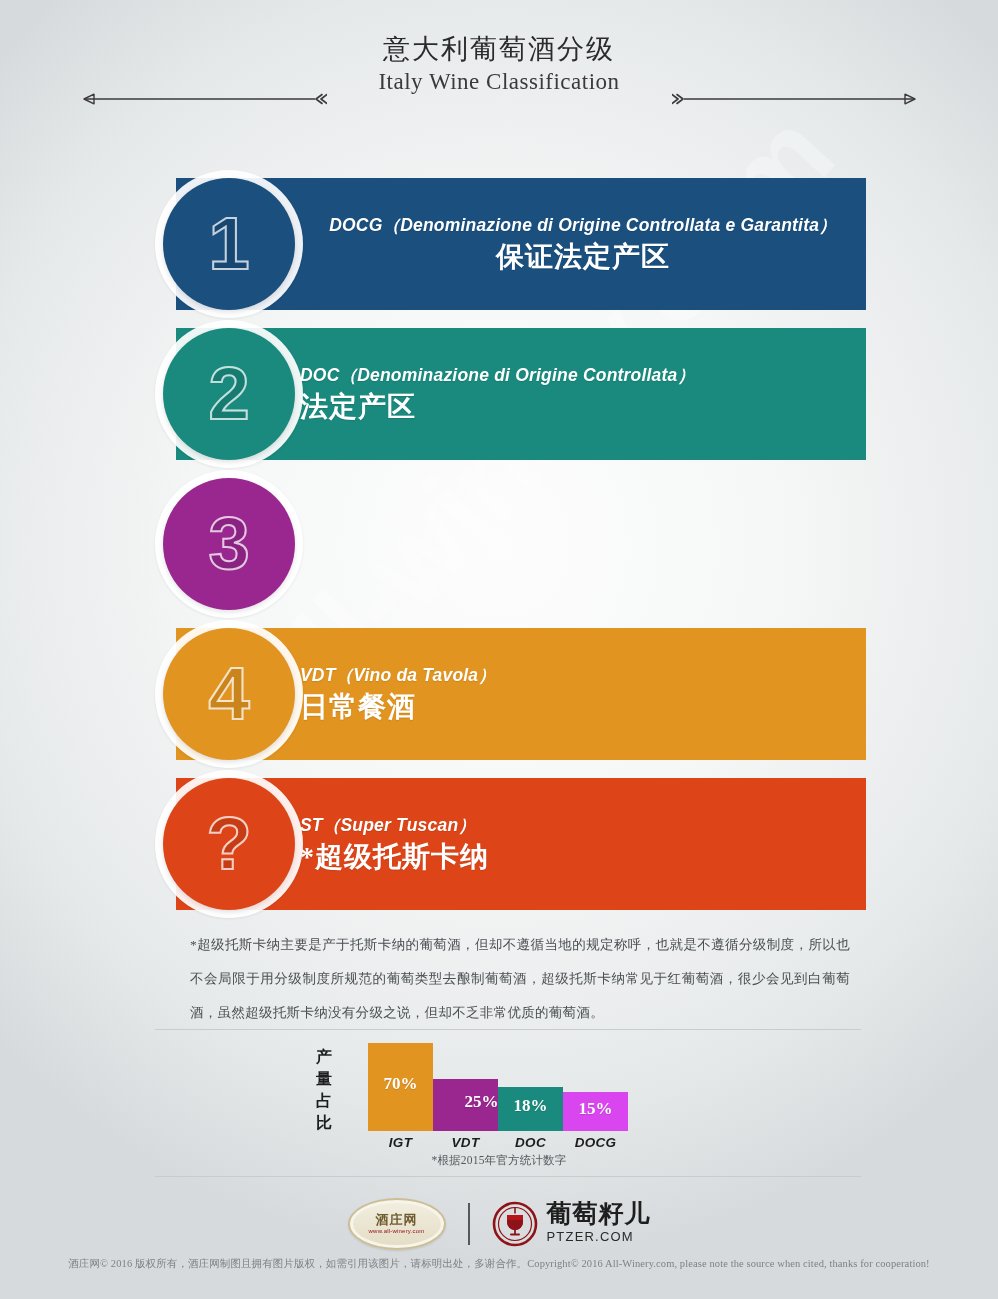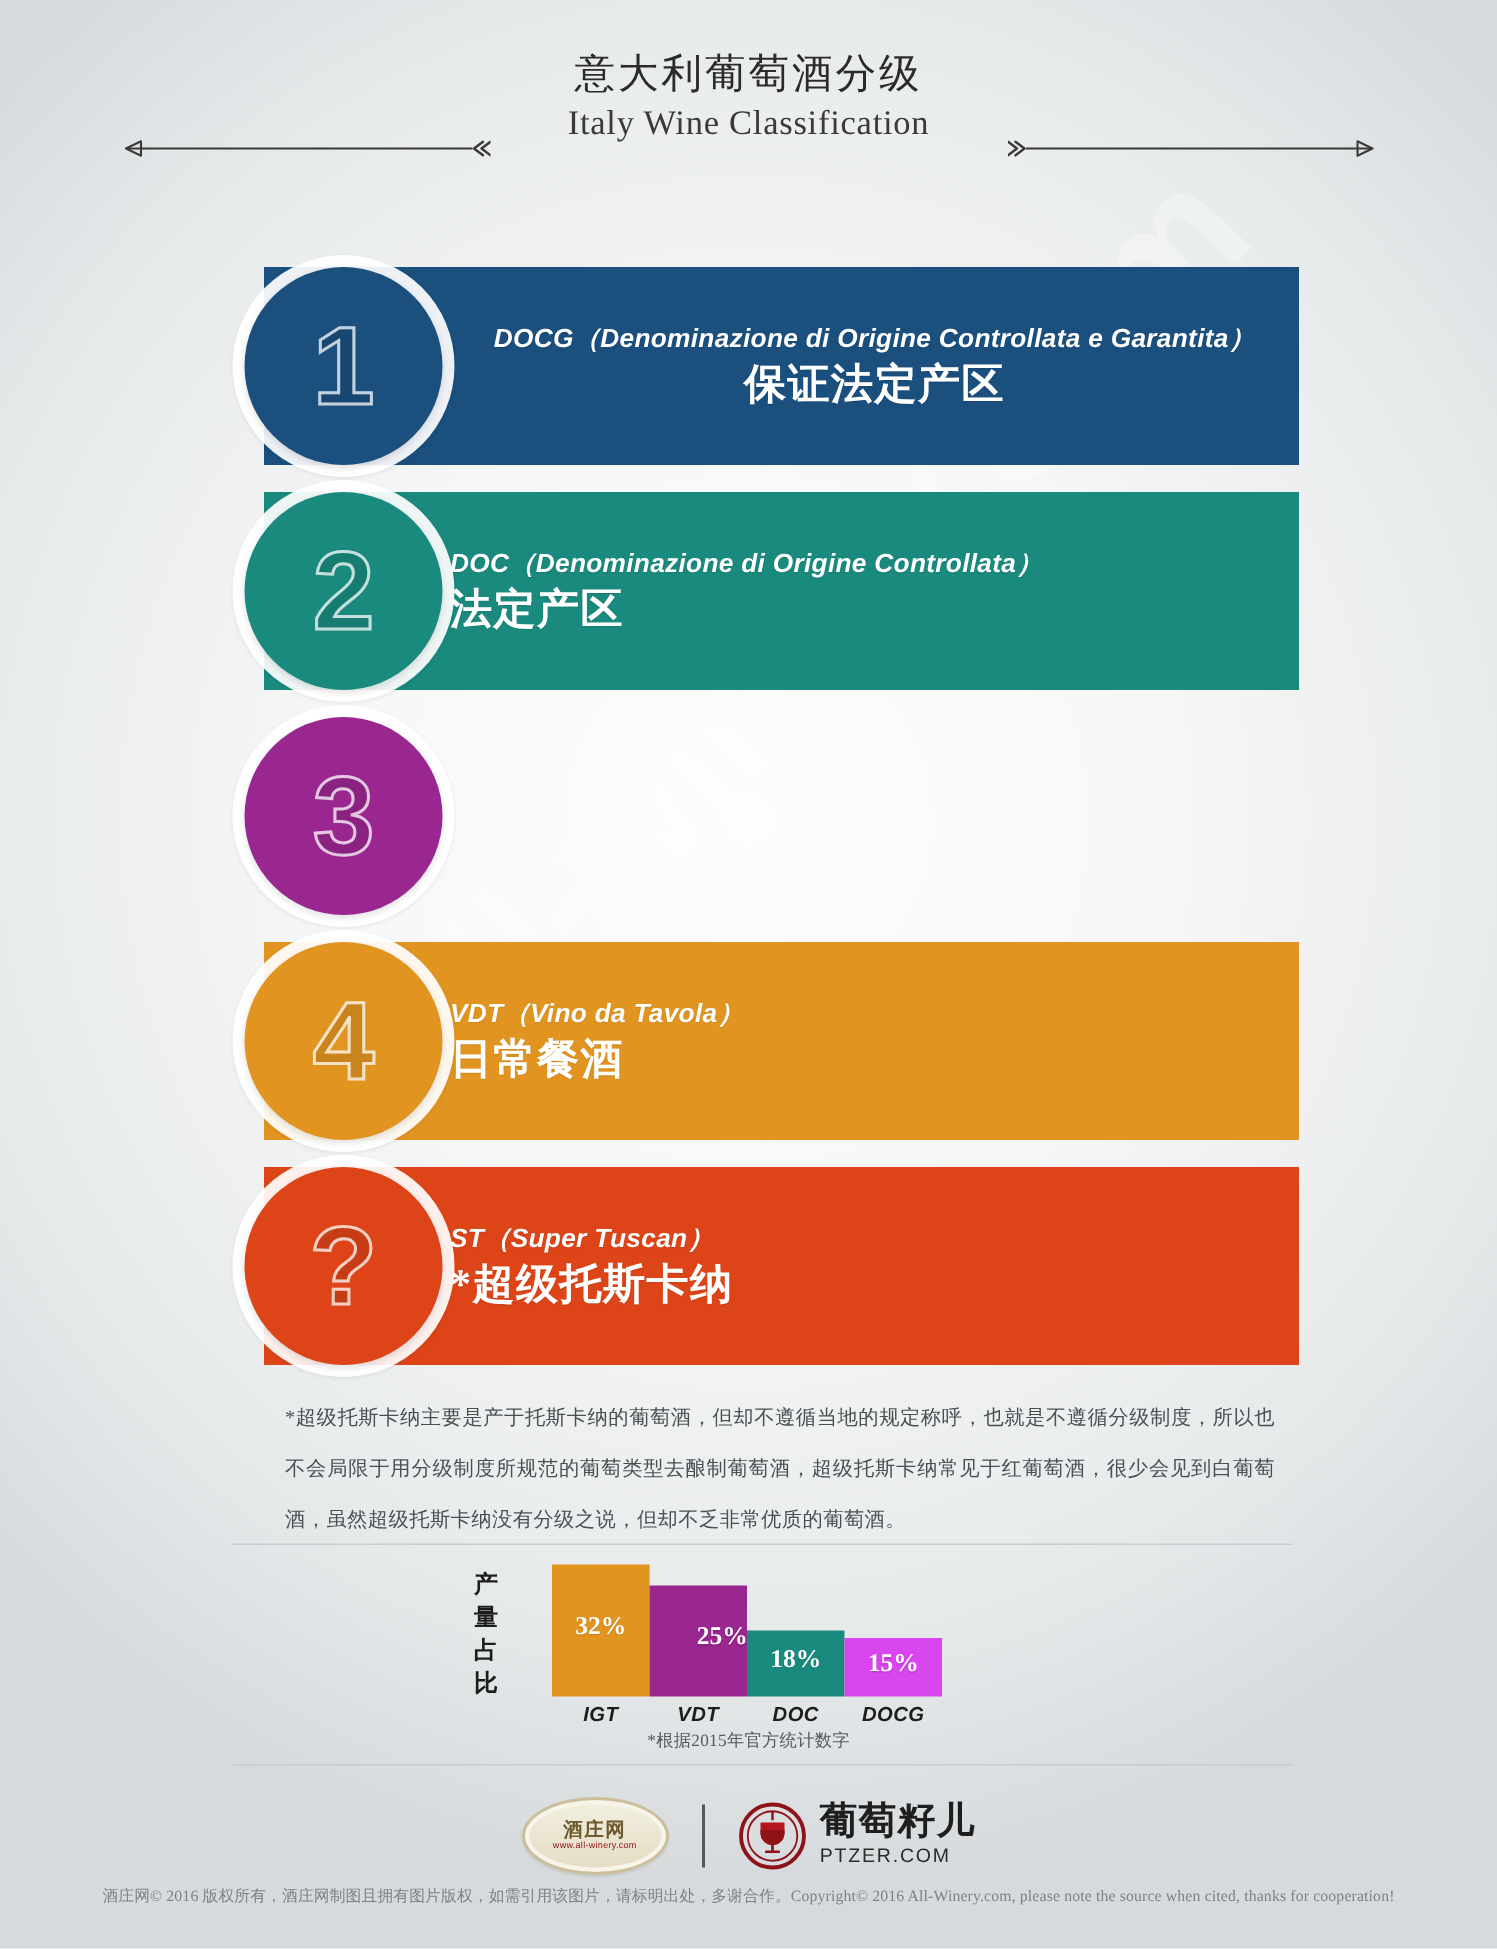--- a/index.html
+++ b/index.html
@@ -354,24 +354,24 @@
 
 <div id="note">*超级托斯卡纳主要是产于托斯卡纳的葡萄酒，但却不遵循当地的规定称呼，也就是不遵循分级制度，所以也不会局限于用分级制度所规范的葡萄类型去酿制葡萄酒，超级托斯卡纳常见于红葡萄酒，很少会见到白葡萄酒，虽然超级托斯卡纳没有分级之说，但却不乏非常优质的葡萄酒。</div>
 
 <div class="divider" id="divider-top"></div>
 
 <div id="chart">
   <div id="chart-ylabel">产量占比</div>
 
   <div id="bars">
     <div class="cbar" style="height: 88px; background: rgb(225, 148, 32);">
-      <span class="pct">32%</span>
+      <span class="pct">70%</span>
       <span class="cat">IGT</span>
     </div>
-    <div class="cbar" style="height: 74px; background: rgb(154, 38, 144); padding-left: 32px;">
+    <div class="cbar" style="height: 52px; background: rgb(154, 38, 144); padding-left: 32px;">
       <span class="pct">25%</span>
       <span class="cat">VDT</span>
     </div>
     <div class="cbar" style="height: 44px; background: rgb(25, 138, 125);">
       <span class="pct">18%</span>
       <span class="cat">DOC</span>
     </div>
     <div class="cbar" style="height: 39px; background: #d946ef;">
       <span class="pct">15%</span>
       <span class="cat">DOCG</span>

